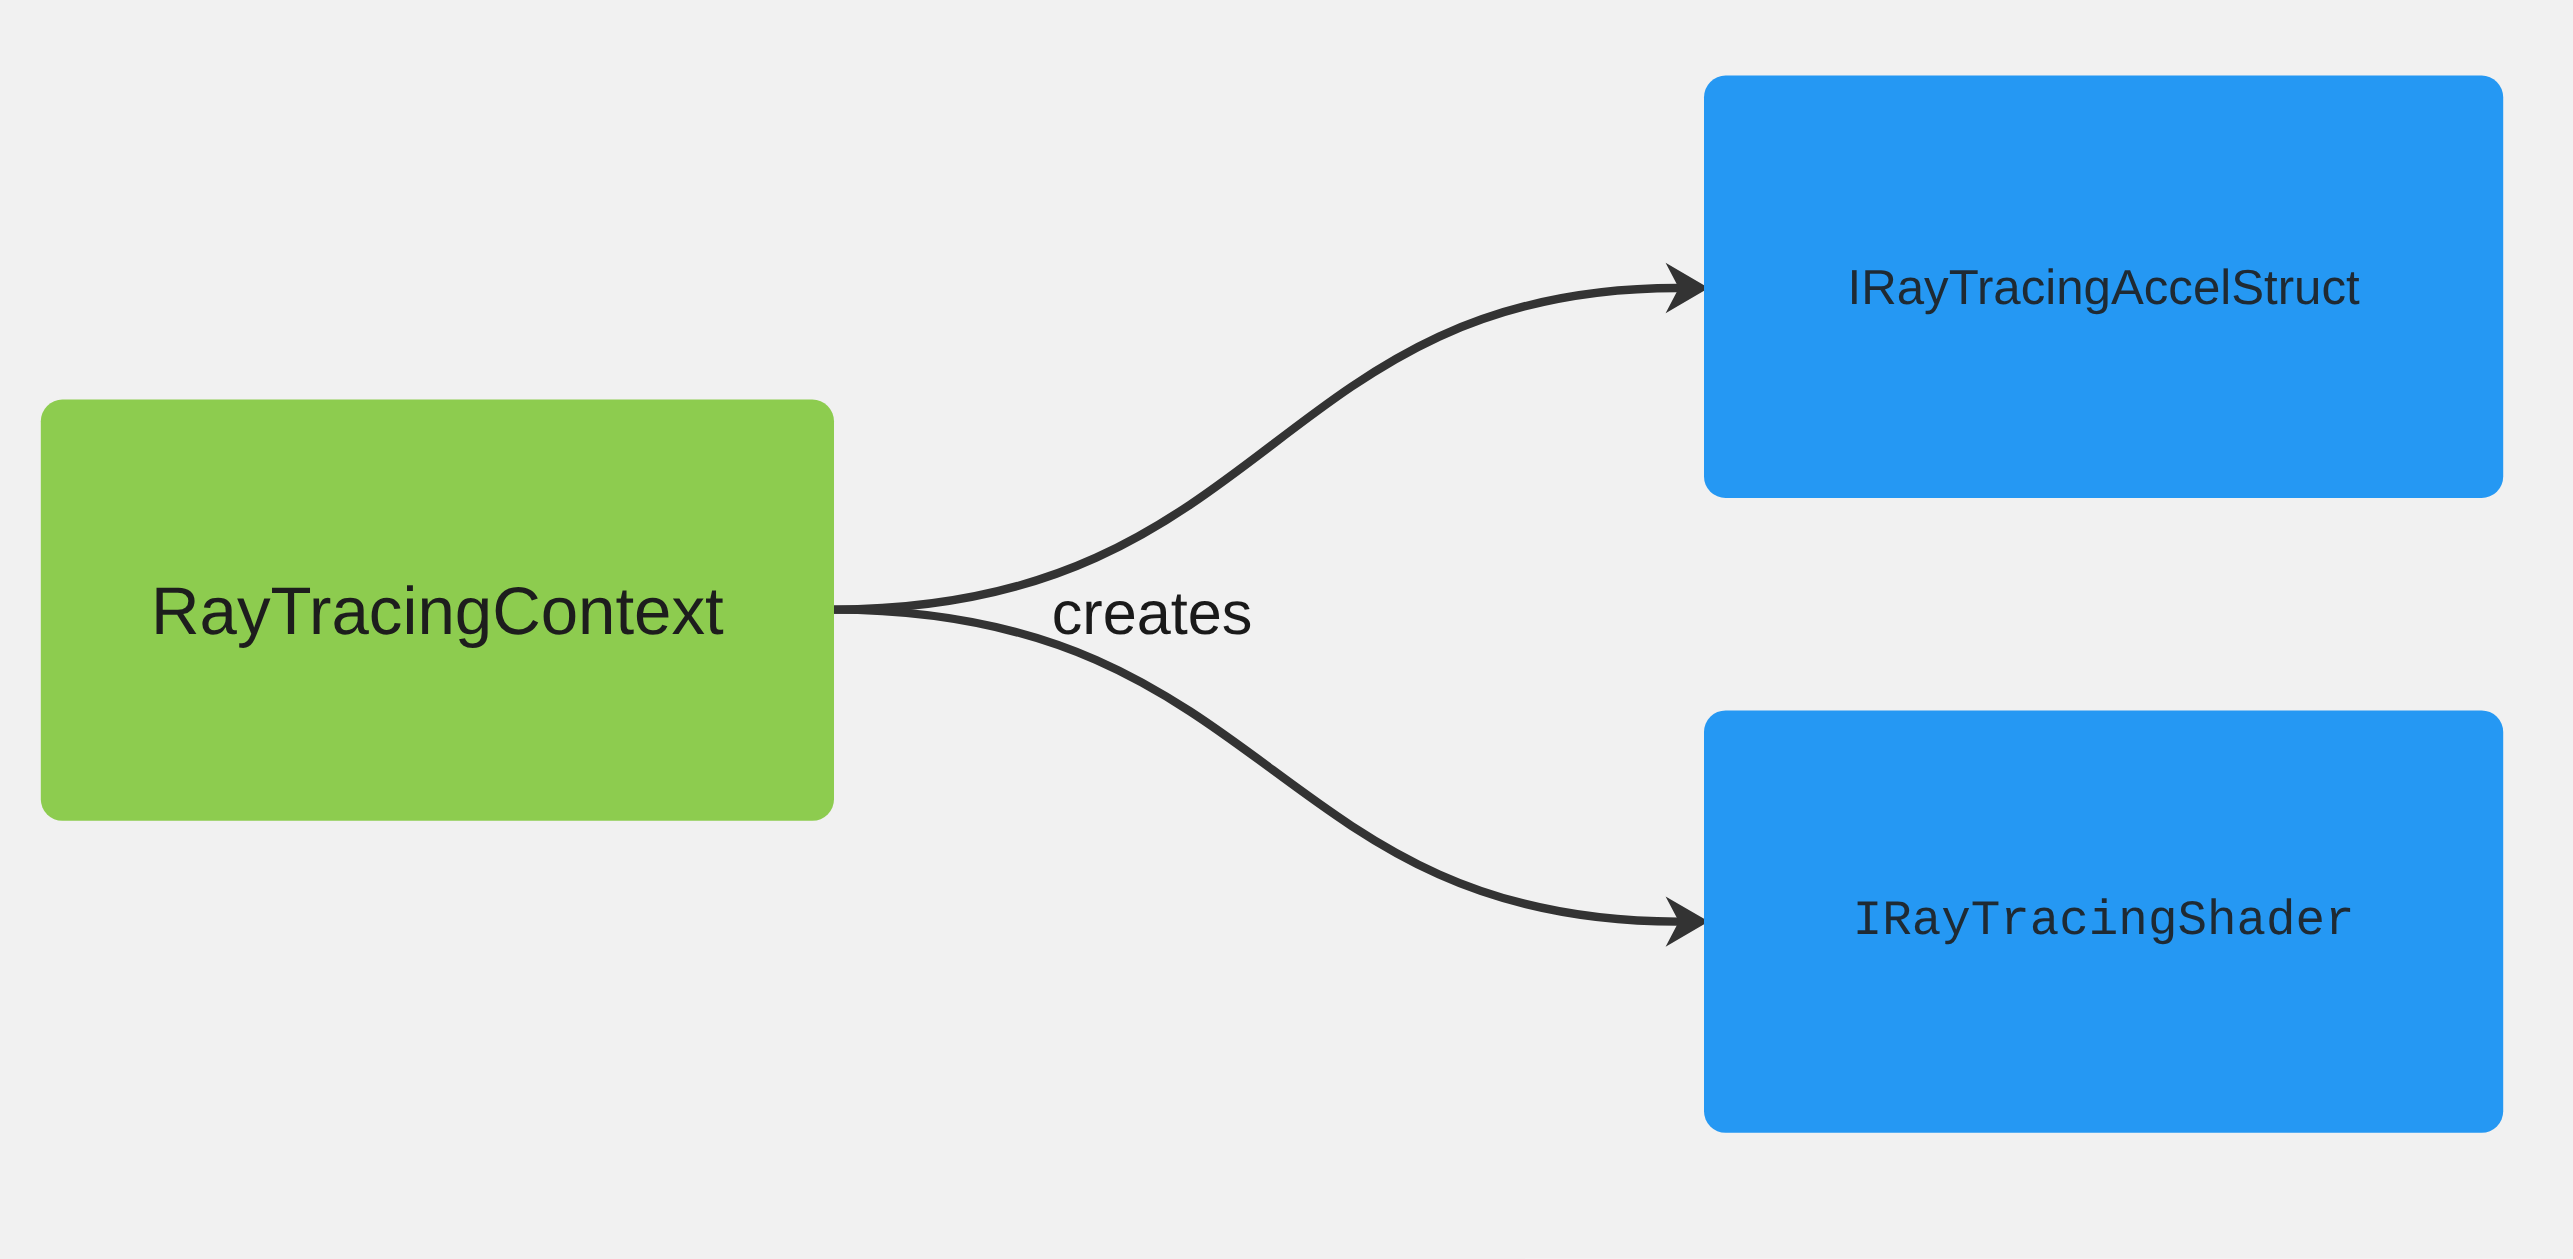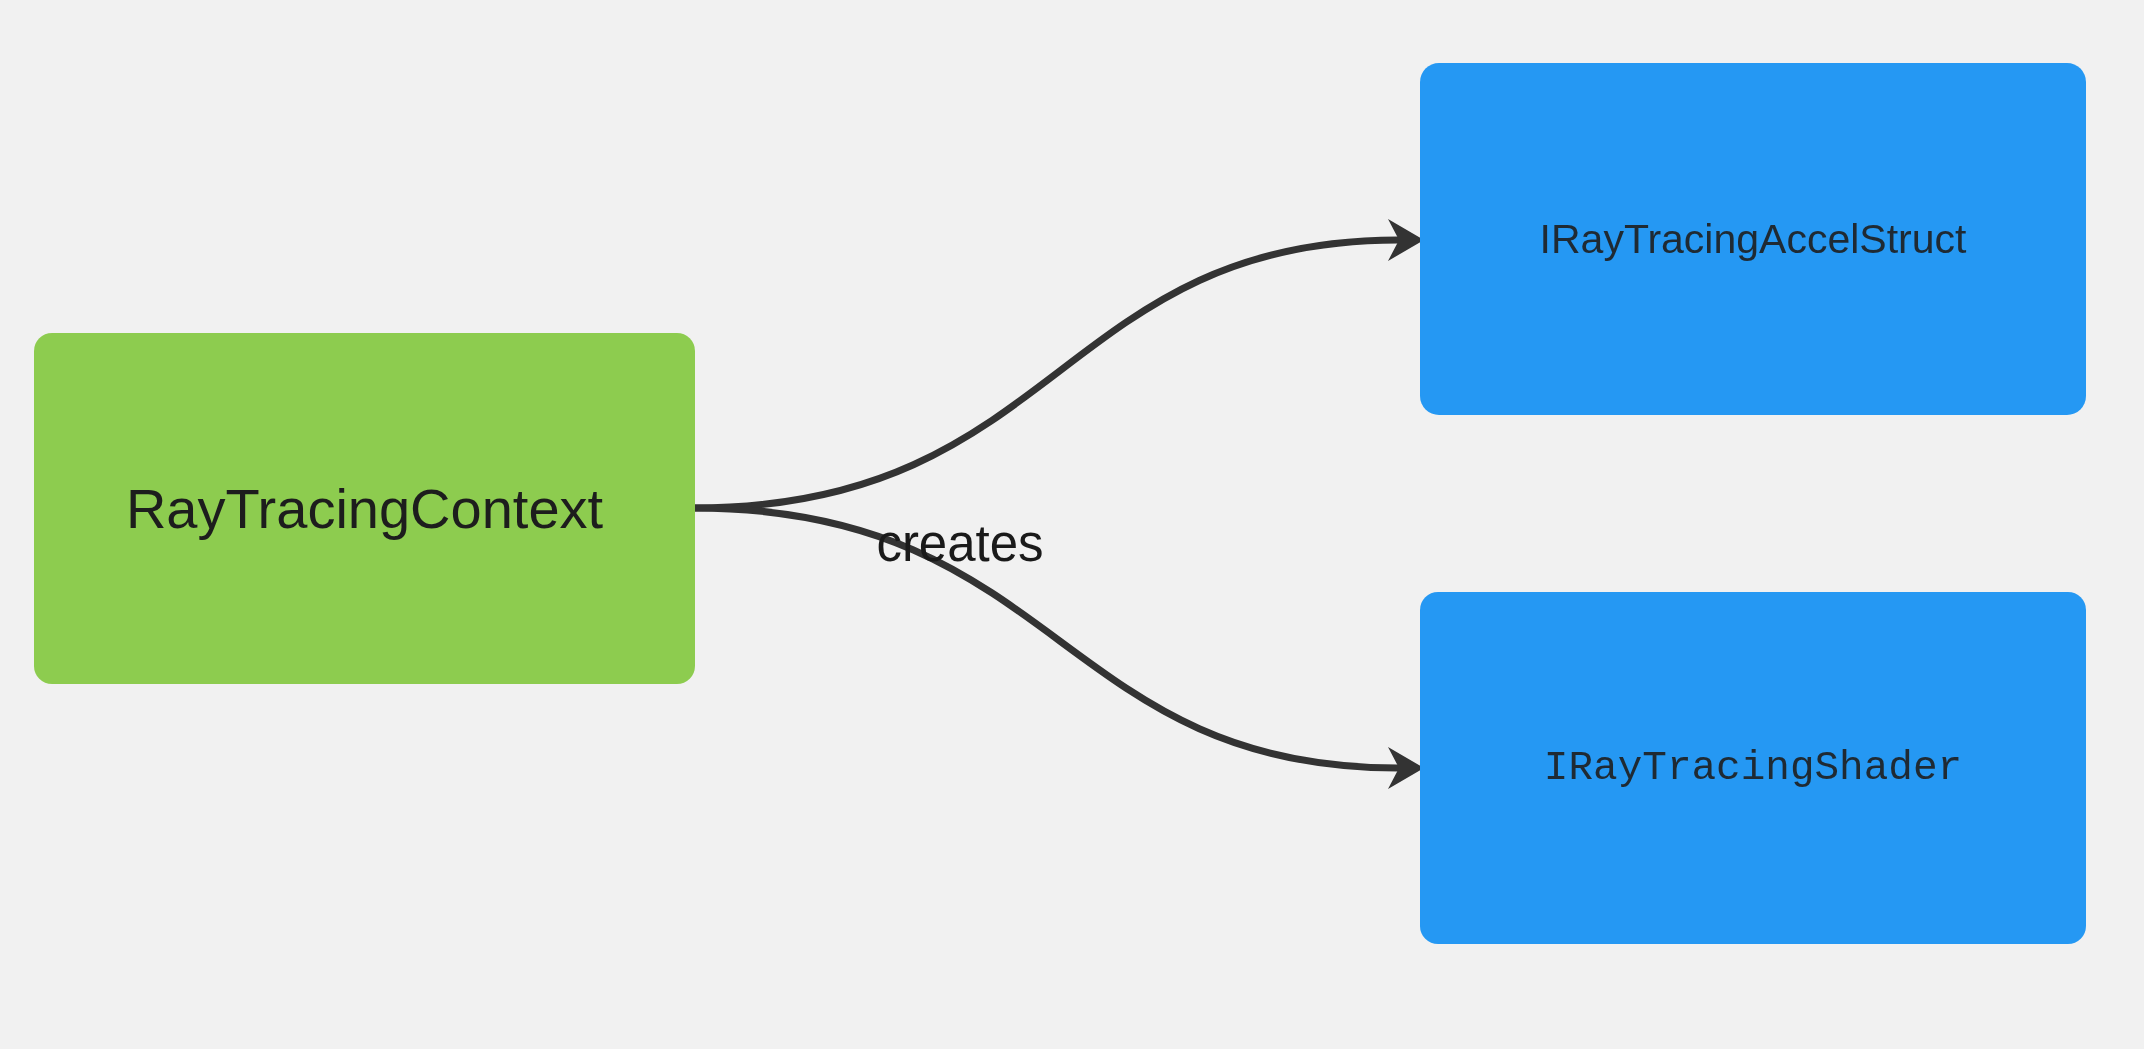--- a/index.html
+++ b/index.html
@@ -59,40 +59,39 @@
   .node-label {
     white-space: nowrap;
   }
   .edge-label {
     position: absolute;
     left: 960px;
     top: 511px;
     transform: translate(-50%, -50%);
     font-size: 51px;
     white-space: nowrap;
-    margin-top: 32px;
   }
 </style>
 </head>
 <body>
 
 <div class="canvas" style="background-color: rgb(241, 241, 241);">
 
   <svg class="edge-layer" viewBox="0 0 2144 1049" xmlns="http://www.w3.org/2000/svg">
     <path class="edge" d="M 694 508 C 1059 508 1059 240 1398 240" style="stroke: rgb(51, 51, 51);"></path>
     <path class="edge" d="M 694 508 C 1059 508 1059 768 1398 768" style="stroke: rgb(51, 51, 51);"></path>
     <polygon points="1424,240 1388,219 1399,240 1388,261" style="fill: rgb(51, 51, 51);"></polygon>
     <polygon points="1424,768 1388,747 1399,768 1388,789" style="fill: rgb(51, 51, 51);"></polygon>
   </svg>
 
   <div class="node node-context" style="background-color: rgb(141, 204, 79); color: rgb(29, 29, 29);">
     <span class="node-label">RayTracingContext</span>
   </div>
 
-  <div class="node node-accel" style="background-color: rgb(37, 152, 243); color: rgb(31, 42, 51); border-radius: 19px;">
+  <div class="node node-accel" style="background-color: rgb(37, 152, 243); color: rgb(31, 42, 51);">
     <span class="node-label">IRayTracingAccelStruct</span>
   </div>
 
   <div class="node node-shader" style="background-color: rgb(37, 152, 243); color: rgb(31, 42, 51);">
     <span class="node-label">IRayTracingShader</span>
   </div>
 
   <div class="edge-label" style="color: rgb(26, 26, 26);">creates</div>
 
 </div>

